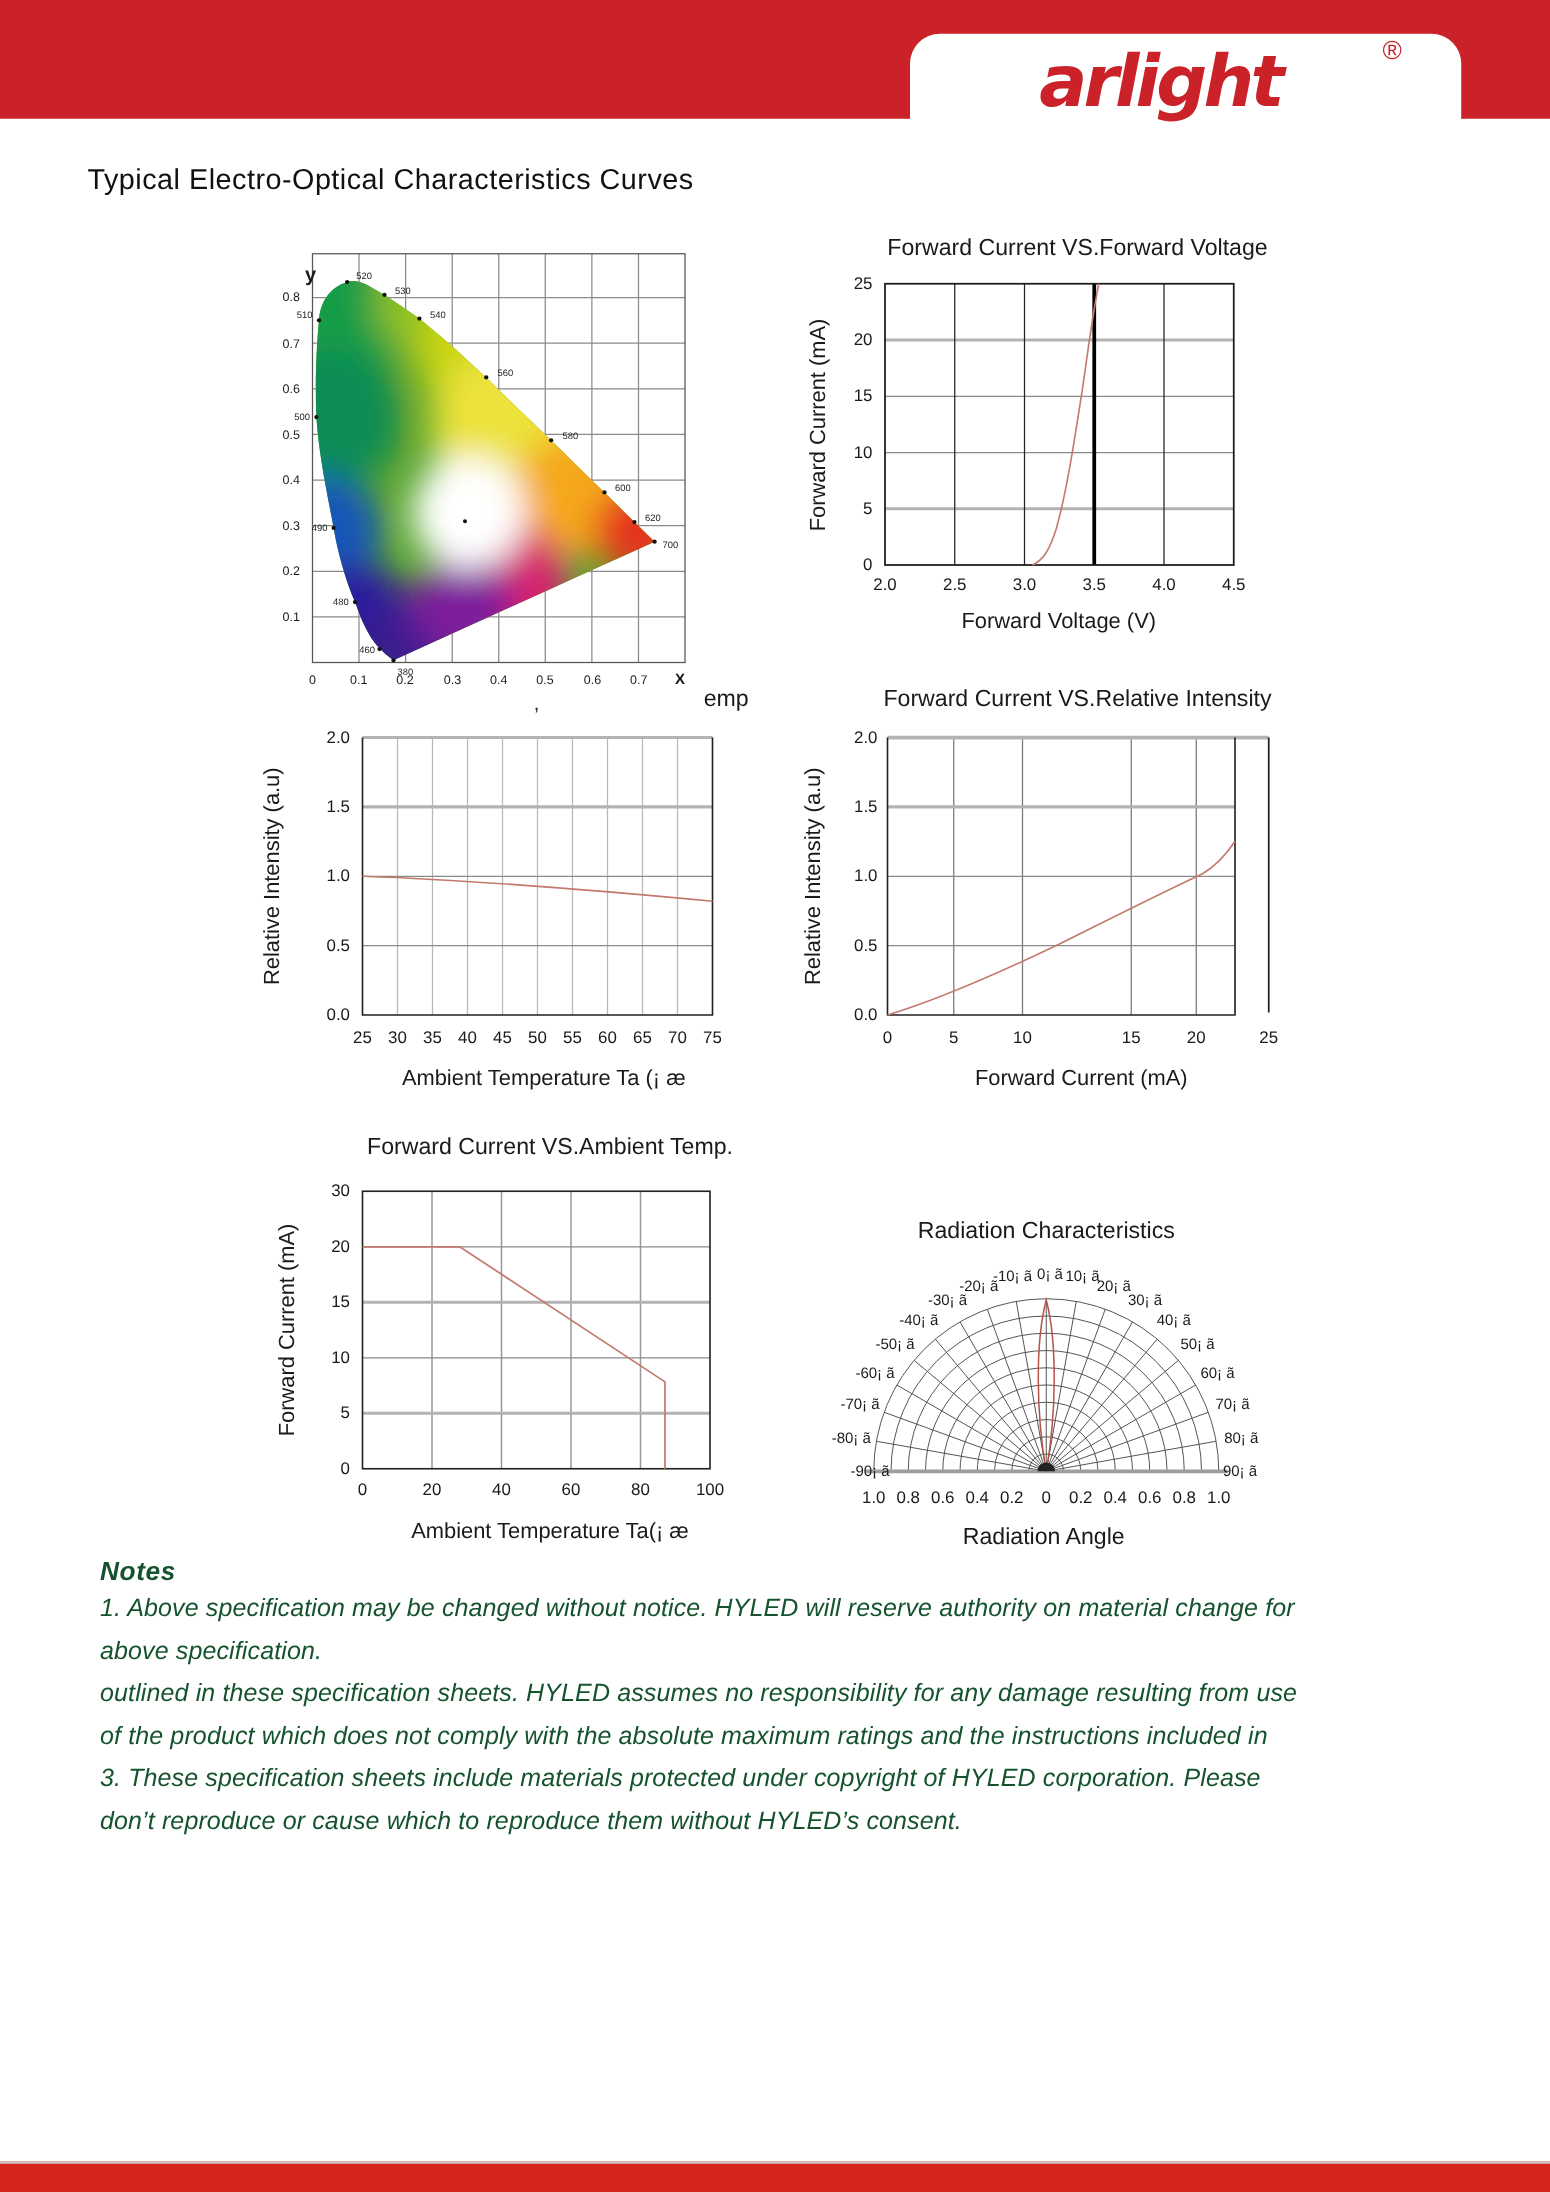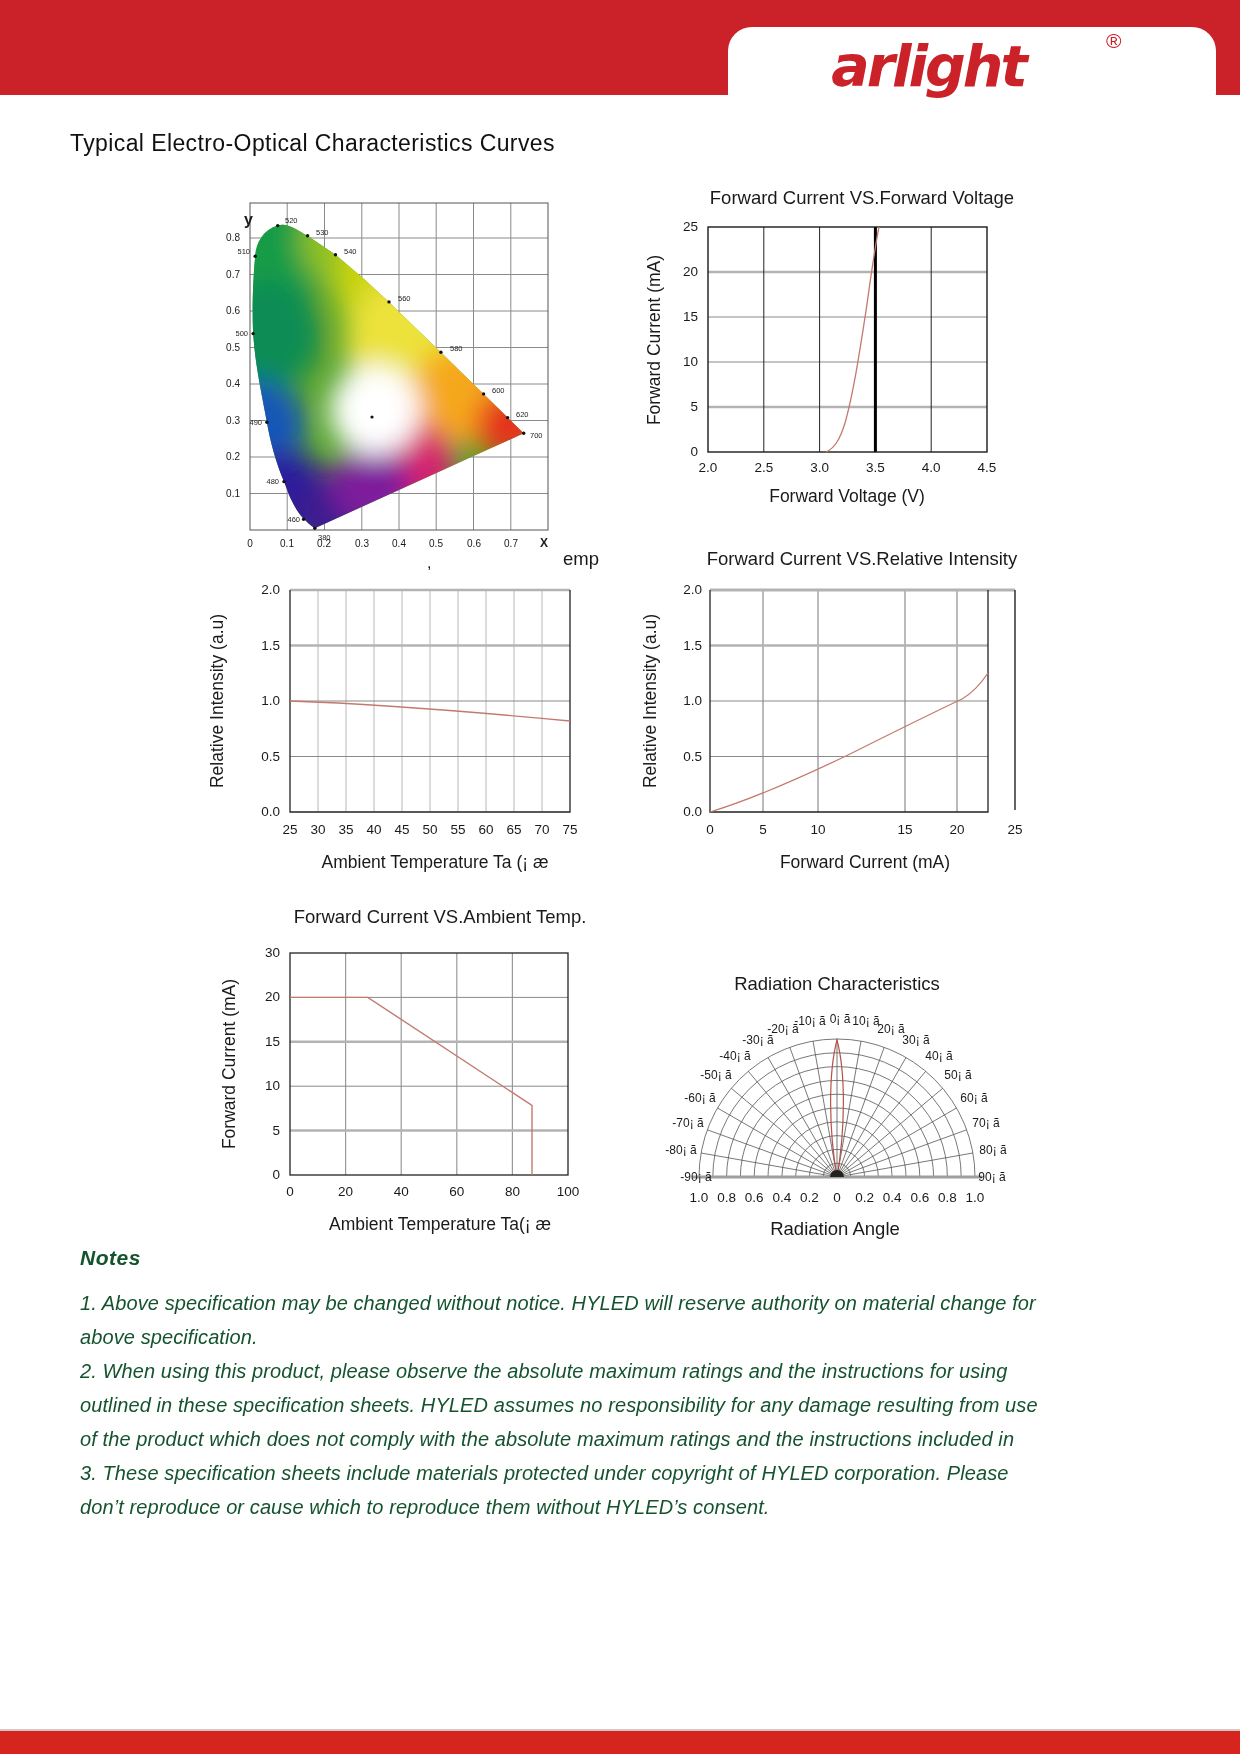--- a/index.html
+++ b/index.html
@@ -1,34 +1,34 @@
 <!DOCTYPE html>
 <html><head>
 <meta charset="utf-8">
 <style>
   html,body{margin:0;padding:0;background:#ffffff;}
   .page{position:relative;width:1240px;height:1754px;background:#fff;overflow:hidden;
         font-family:"Liberation Sans",sans-serif;}
   .band-top{position:absolute;left:0;top:0;width:1240px;height:95px;background:#cb2129;}
   .logo-box{position:absolute;left:728px;top:27px;width:441px;height:90px;background:#ffffff;
-            border-radius:24px;padding-left:47px;}
+            border-radius:24px;}
   .logo-text{position:absolute;left:0;top:6px;width:400px;text-align:center;
              font-family:"DejaVu Sans",sans-serif;font-weight:bold;font-style:italic;
              font-size:57px;letter-spacing:-3px;color:#cb2129;}
   .logo-reg{position:absolute;left:378px;top:2px;font-size:21px;color:#cb2129;font-weight:normal;}
   .page-title{position:absolute;left:70px;top:130px;font-size:23px;font-weight:normal;color:#111;
               letter-spacing:0.4px;white-space:nowrap;}
   .chart{position:absolute;}
   svg text{font-family:"Liberation Sans",sans-serif;fill:#1a1a1a;}
   .t13{font-size:13.5px;} .t12{font-size:12px;} .t18{font-size:18.5px;} .t17{font-size:17.5px;}
   .t10{font-size:10px;} .t7{font-size:7.5px;fill:#222;} .t16{font-size:16px;}
   .notes{position:absolute;left:80px;top:1246px;width:1090px;color:#14532d;}
   .notes-heading{font-size:21px;font-weight:bold;font-style:italic;letter-spacing:0.5px;}
   .note-line{font-size:20px;font-style:italic;line-height:34px;white-space:nowrap;letter-spacing:0.1px;}
-  .notes-body{margin-top:16px;}
+  .notes-body{margin-top:0;}
   .band-bottom{position:absolute;left:0;top:1729px;width:1240px;height:25px;background:#d6241e;
                border-top:2px solid #cfc8c4;}
 </style>
 </head>
 <body>
 
 <div class="page">
 
   <div class="band-top"></div>
   <div class="logo-box">
@@ -364,21 +364,20 @@
       <text class="t13" x="335" y="250" text-anchor="middle">1.0</text>
     </g>
     <text class="t18" x="195" y="283" text-anchor="middle">Radiation Angle</text>
   </svg>
 
   <div class="notes">
     <div class="notes-heading">Notes</div>
     <div class="notes-body">
       <div class="note-line">1. Above specification may be changed without notice. HYLED will reserve authority on material change for</div>
       <div class="note-line">above specification.</div>
-      <div class="note-line">2. When using this product, please observe the absolute maximum ratings and the instructions for using</div>
       <div class="note-line">outlined in these specification sheets. HYLED assumes no responsibility for any damage resulting from use</div>
       <div class="note-line">of the product which does not comply with the absolute maximum ratings and the instructions included in</div>
       <div class="note-line">3. These specification sheets include materials protected under copyright of HYLED corporation. Please</div>
       <div class="note-line">don’t reproduce or cause which to reproduce them without HYLED’s consent.</div>
     </div>
   </div>
 
   <div class="band-bottom"></div>
 </div>
 

